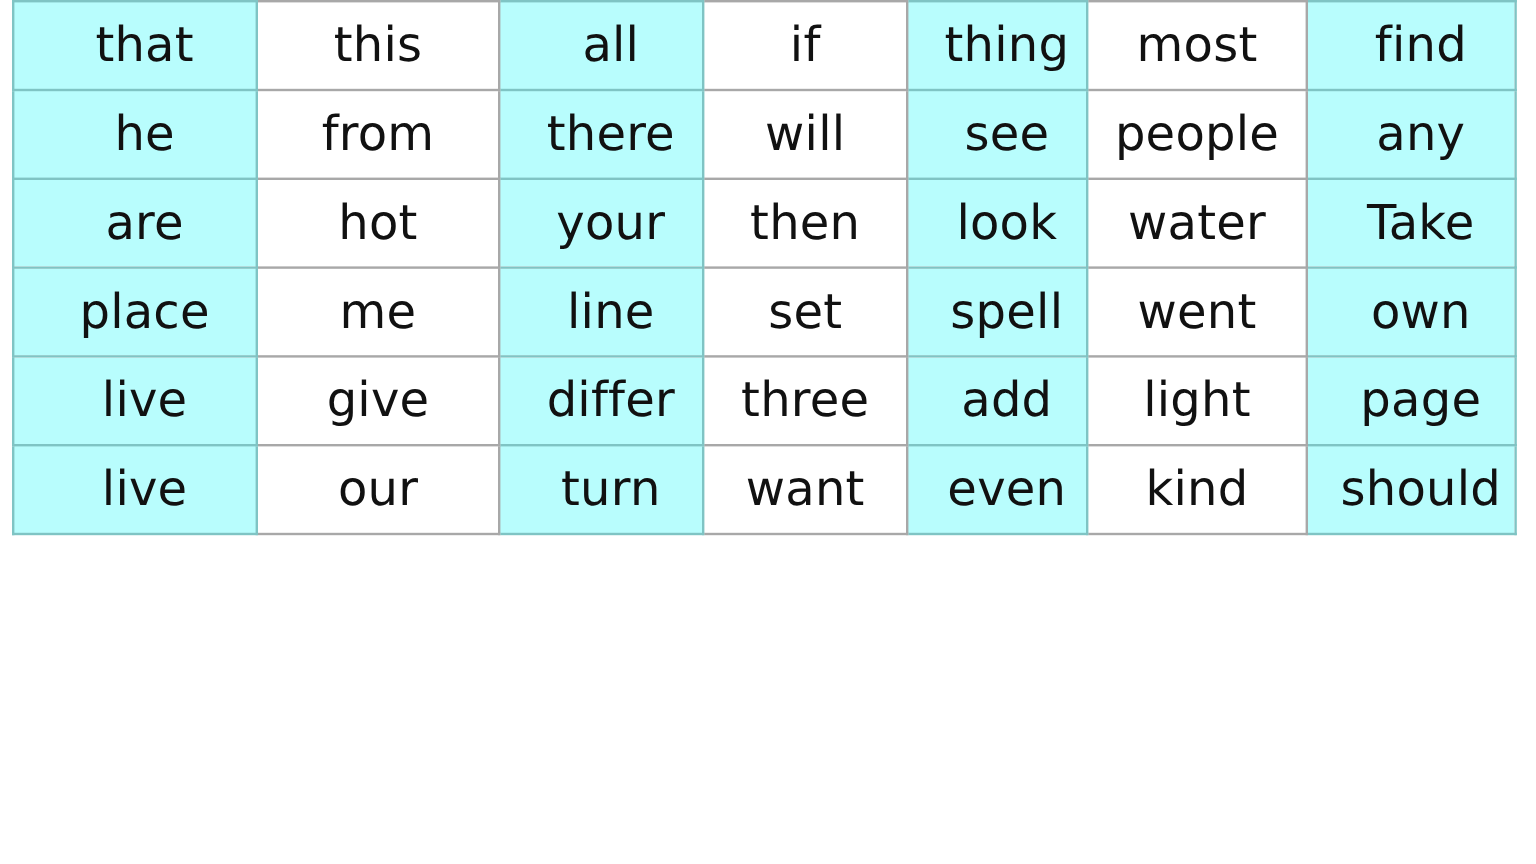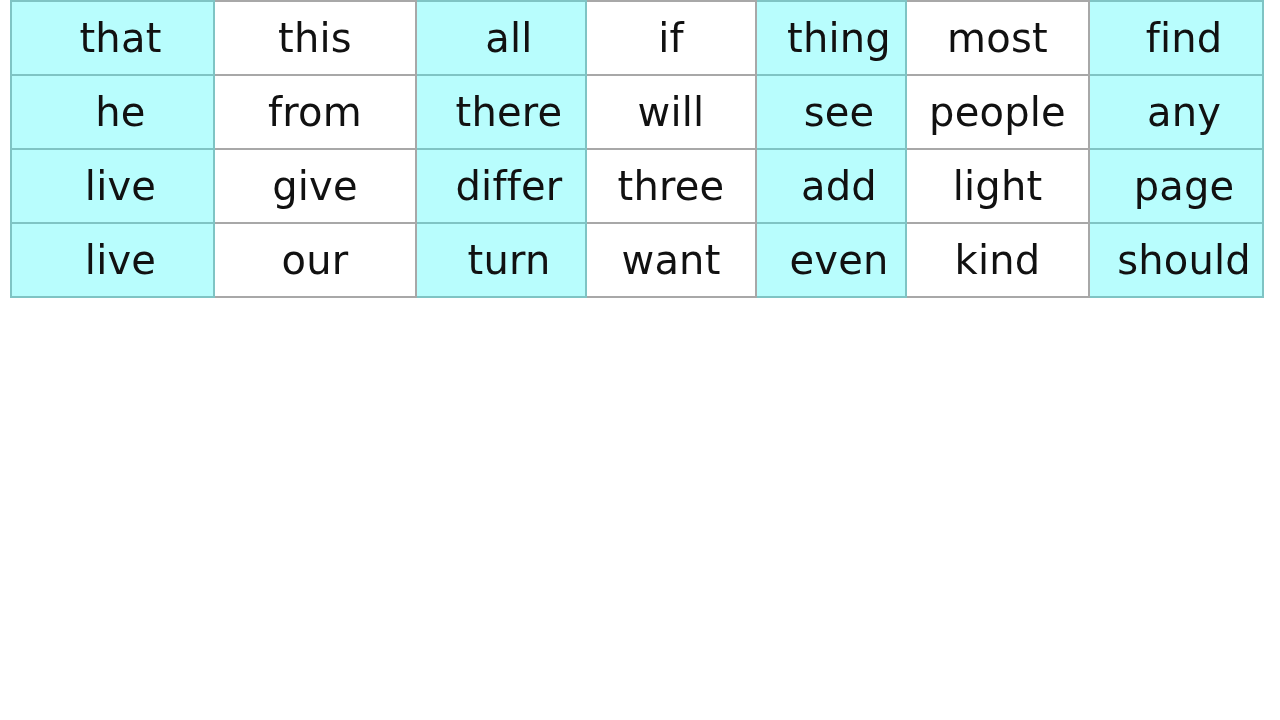--- a/index.html
+++ b/index.html
@@ -89,20 +89,38 @@
         <tr>
           <td class="hl">he</td>
           <td>from</td>
           <td class="hl">there</td>
           <td>will</td>
           <td class="hl">see</td>
           <td>people</td>
           <td class="hl">any</td>
         </tr>
         <tr>
+          <td class="hl">are</td>
+          <td>hot</td>
+          <td class="hl">your</td>
+          <td>then</td>
+          <td class="hl">look</td>
+          <td>water</td>
+          <td class="hl">Take</td>
+        </tr>
+        <tr>
+          <td class="hl">place</td>
+          <td>me</td>
+          <td class="hl">line</td>
+          <td>set</td>
+          <td class="hl">spell</td>
+          <td>went</td>
+          <td class="hl">own</td>
+        </tr>
+        <tr>
           <td class="hl">live</td>
           <td>give</td>
           <td class="hl">differ</td>
           <td>three</td>
           <td class="hl">add</td>
           <td>light</td>
           <td class="hl">page</td>
         </tr>
         <tr>
           <td class="hl">live</td>

